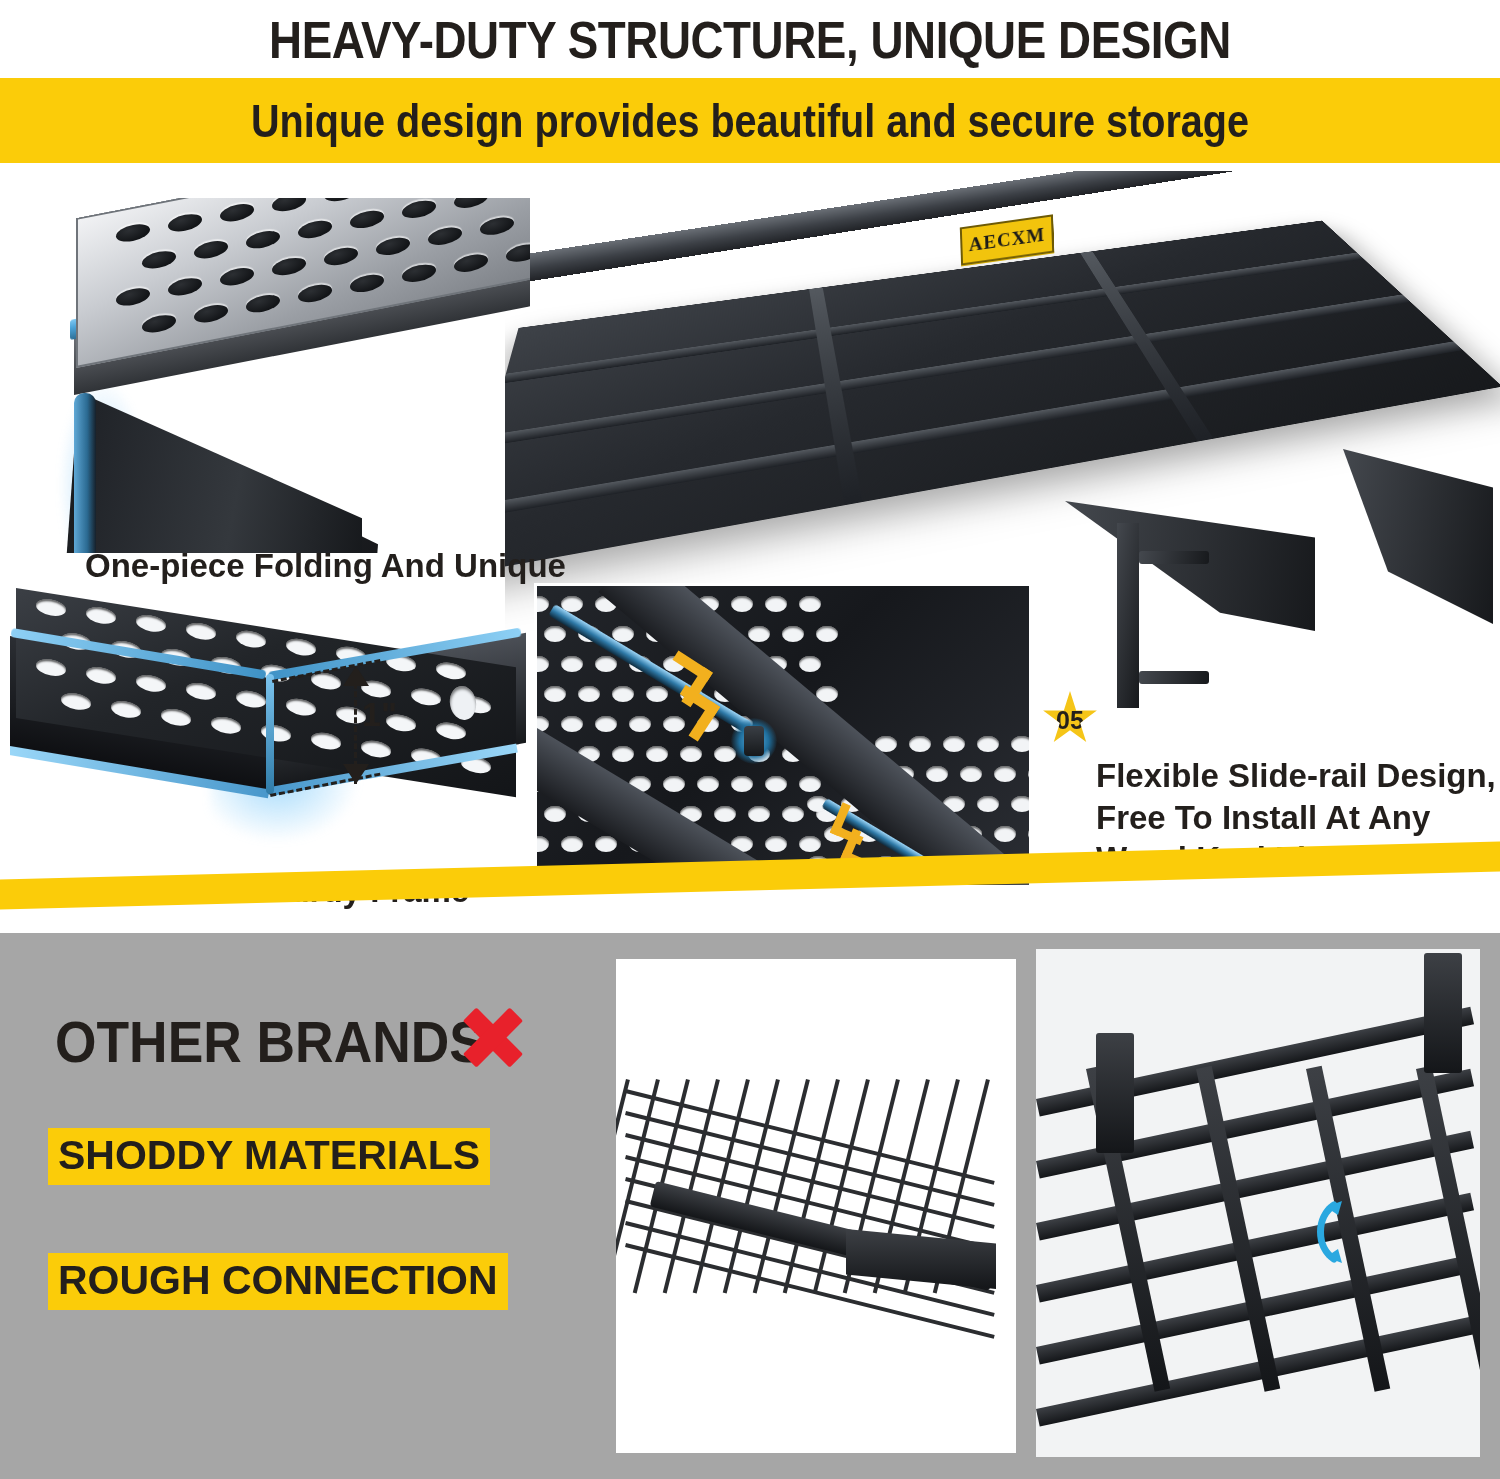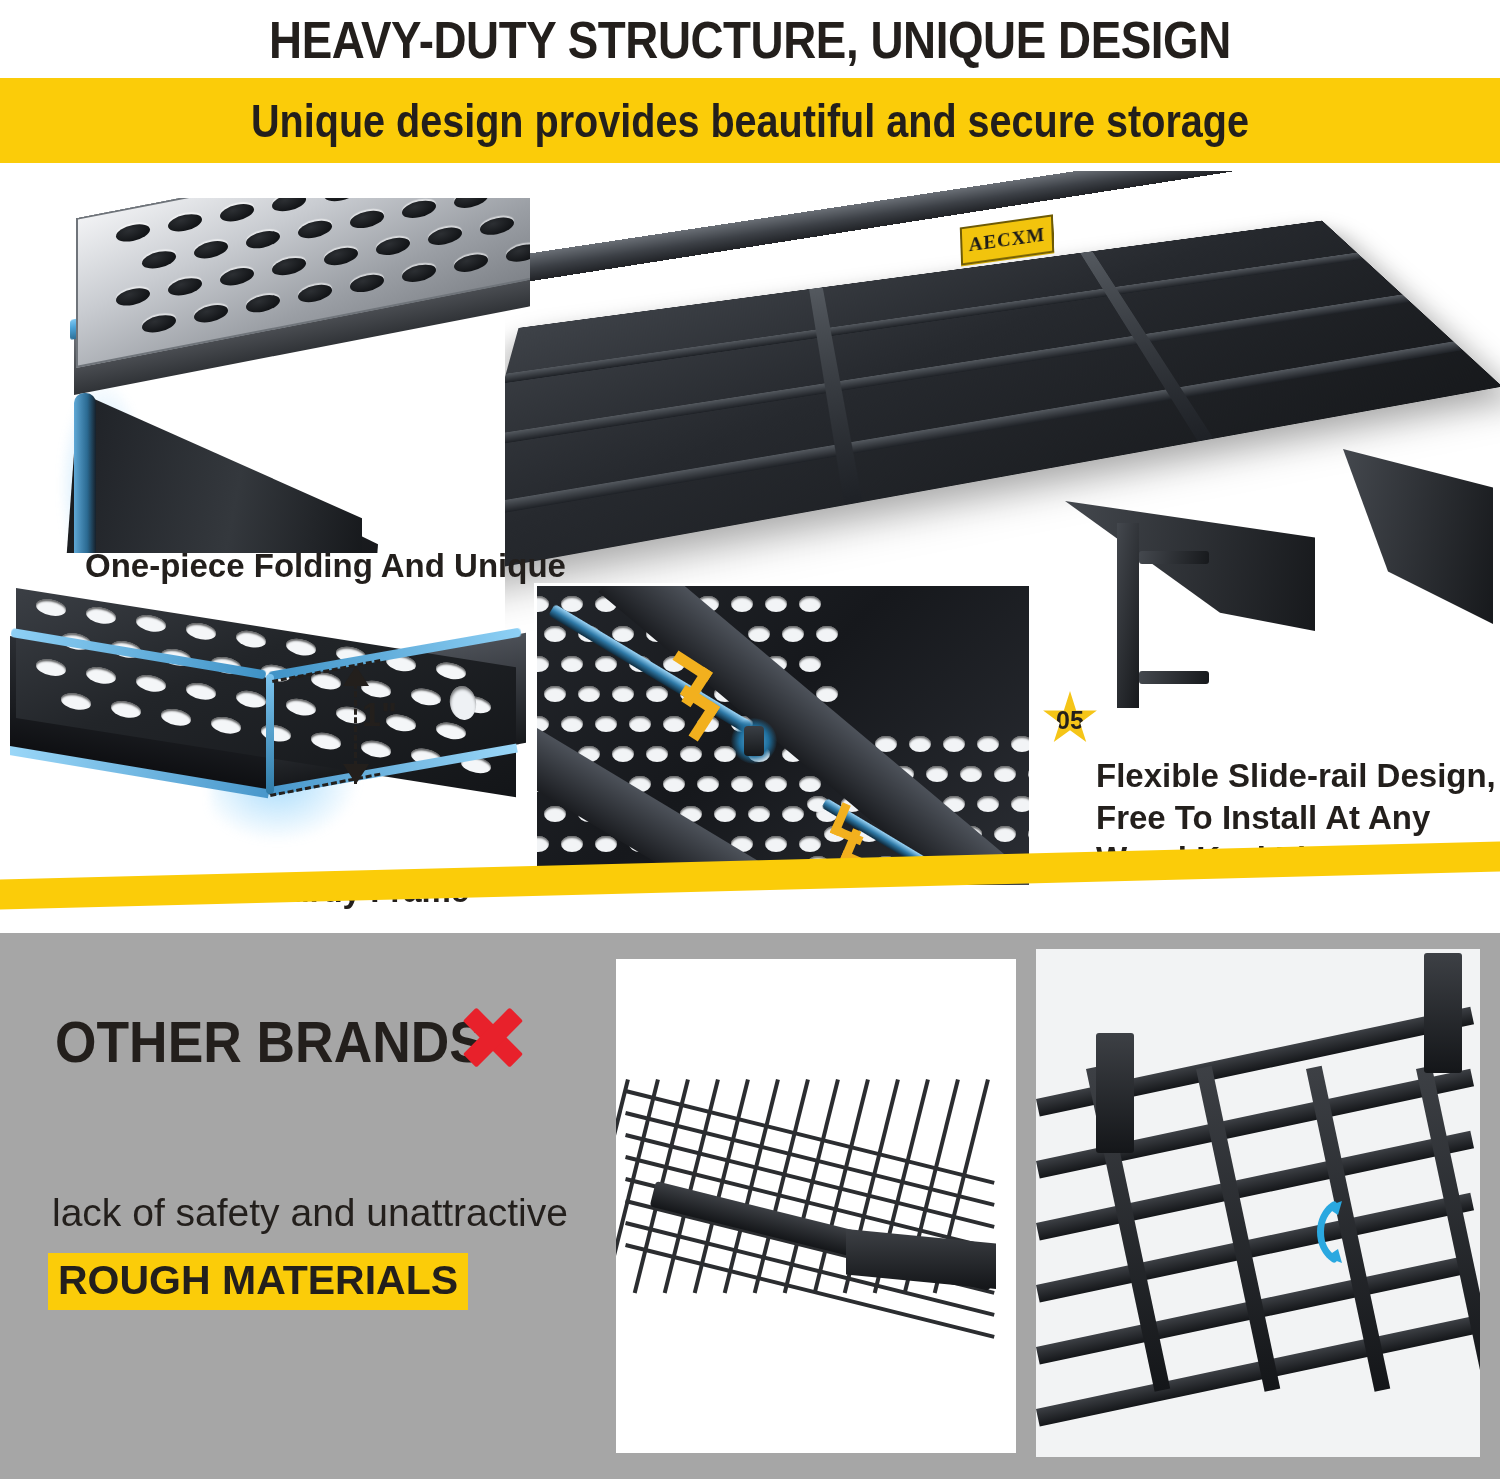--- a/index.html
+++ b/index.html
@@ -531,23 +531,23 @@
   <div class="divider"></div>
 
   <div class="bottom">
 
     <div class="ob-title">OTHER BRANDS</div>
     <div class="xmark">
         <span></span>
         <span></span>
       </div>
 
-    <div class="sub" style="left:52px;top:256px;">lack of safety and unattractive</div>
-
-    <div class="hl" style="left:48px;top:320px;">ROUGH MATERIALS</div>
+    <div class="hl" style="left:48px;top:195px;">SHODDY MATERIALS</div>
+
+    <div class="hl" style="left:48px;top:320px;">ROUGH CONNECTION</div>
 
     <div class="photo" style="left:616px;top:26px;width:400px;height:494px;">
       <div id="wireMesh">
           <div class="wire-line" style="left:10px;top:120px;width:4px;height:220px;transform:rotate(14deg);transform-origin:left top;"></div>
           <div class="wire-line" style="left:40px;top:120px;width:4px;height:220px;transform:rotate(14deg);transform-origin:left top;"></div>
           <div class="wire-line" style="left:70px;top:120px;width:4px;height:220px;transform:rotate(14deg);transform-origin:left top;"></div>
           <div class="wire-line" style="left:100px;top:120px;width:4px;height:220px;transform:rotate(14deg);transform-origin:left top;"></div>
           <div class="wire-line" style="left:130px;top:120px;width:4px;height:220px;transform:rotate(14deg);transform-origin:left top;"></div>
           <div class="wire-line" style="left:160px;top:120px;width:4px;height:220px;transform:rotate(14deg);transform-origin:left top;"></div>
           <div class="wire-line" style="left:190px;top:120px;width:4px;height:220px;transform:rotate(14deg);transform-origin:left top;"></div>

